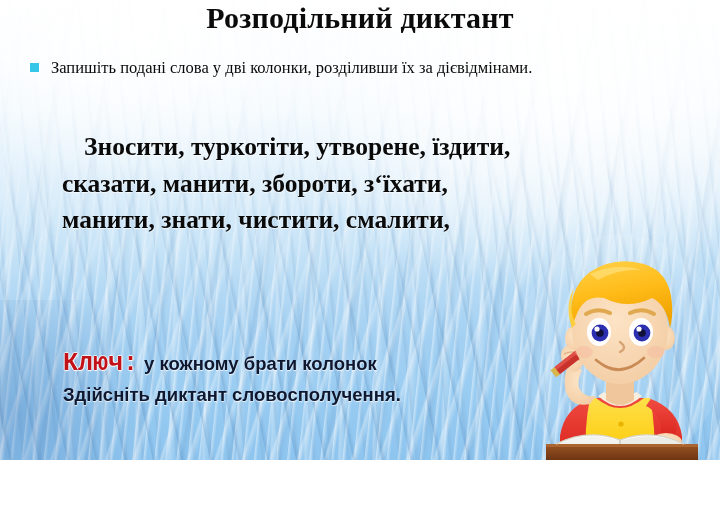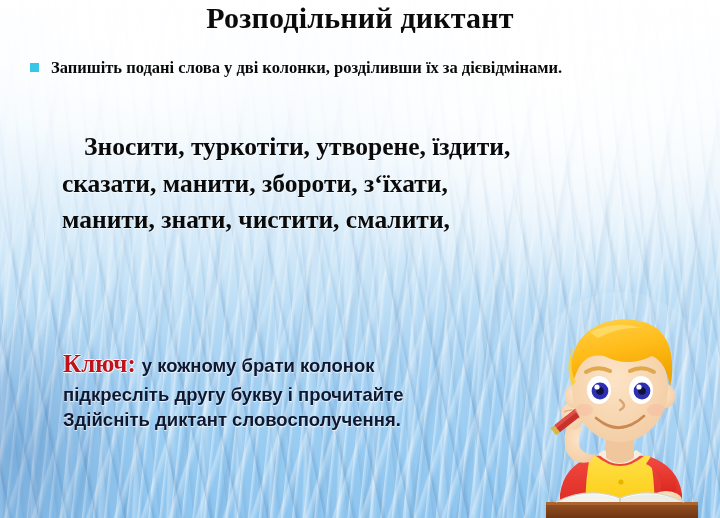--- a/index.html
+++ b/index.html
@@ -4,21 +4,21 @@
 <title>Розподільний диктант</title>
 <style>
   html, body {
     margin: 0;
     padding: 0;
     background: #ffffff;
   }
   #slide {
     position: relative;
     width: 720px;
-    height: 518px;
+    height: 460px;
     overflow: hidden;
     font-family: "Liberation Serif", "DejaVu Serif", serif;
     background: #eef6fd;
   }
 
   
   .bg-base {
     position: absolute;
     inset: 0;
     background:
@@ -129,21 +129,21 @@
     width: 9px;
     height: 9px;
     background: #36c6e8;
     flex: 0 0 auto;
     margin-top: 6px;
     margin-right: 12px;
     box-shadow: 0 0 0 0.5px rgba(255,255,255,0.6);
   }
   .bullet-text {
     font-size: 16.5px;
-    font-weight: bold;
+    font-weight: normal;
     line-height: 1.28;
     color: #090909;
     text-shadow: 0 1px 0 rgba(255,255,255,0.75);
   }
 
   
   .wordlist {
     position: absolute;
     left: 62px;
     top: 129px;
@@ -167,21 +167,21 @@
     font-size: 18.5px;
     font-weight: bold;
     line-height: 1.38;
     color: #0d1730;
     text-shadow:
       0 1px 0 rgba(255,255,255,0.55),
       1px 1px 2px rgba(255,255,255,0.45);
   }
   .keyblock .kline { white-space: nowrap; }
   .key-word {
-    font-family: Liberation Serif, serif;
+    font-family: Liberation Mono, monospace;
     font-size: 25px;
     font-weight: bold;
     color: #c1121a;
     text-shadow:
       1px 0 0 rgba(255,255,255,0.75), -1px 0 0 rgba(255,255,255,0.75),
       0 -1px 0 rgba(255,255,255,0.75), 0 1px 0 rgba(255,255,255,0.75),
       1px 1px 2px rgba(255,255,255,0.6);
     margin-right: 6px;
     vertical-align: baseline;
   }
@@ -215,21 +215,20 @@
   </div>
 
   <div class="wordlist">
     <div class="line first">Зносити, туркотіти, утворене, їздити,</div>
     <div class="line">сказати, манити, збороти, з‘їхати,</div>
     <div class="line">манити, знати, чистити, смалити,</div>
   </div>
 
   <div class="keyblock">
     <div class="kline"><span class="key-word">Ключ:</span><span>у кожному брати колонок</span></div>
-    <div class="kline">підкресліть другу букву і прочитайте</div>
     <div class="kline">Здійсніть диктант словосполучення.</div>
   </div>
 
   <div class="boy">
     <svg viewBox="0 0 200 228" xmlns="http://www.w3.org/2000/svg">
       <defs>
         <clipPath id="clipBox">
             <rect x="0" y="0" width="200" height="228"></rect>
           </clipPath>
         <radialGradient id="skinG" cx="45%" cy="40%" r="65%">

